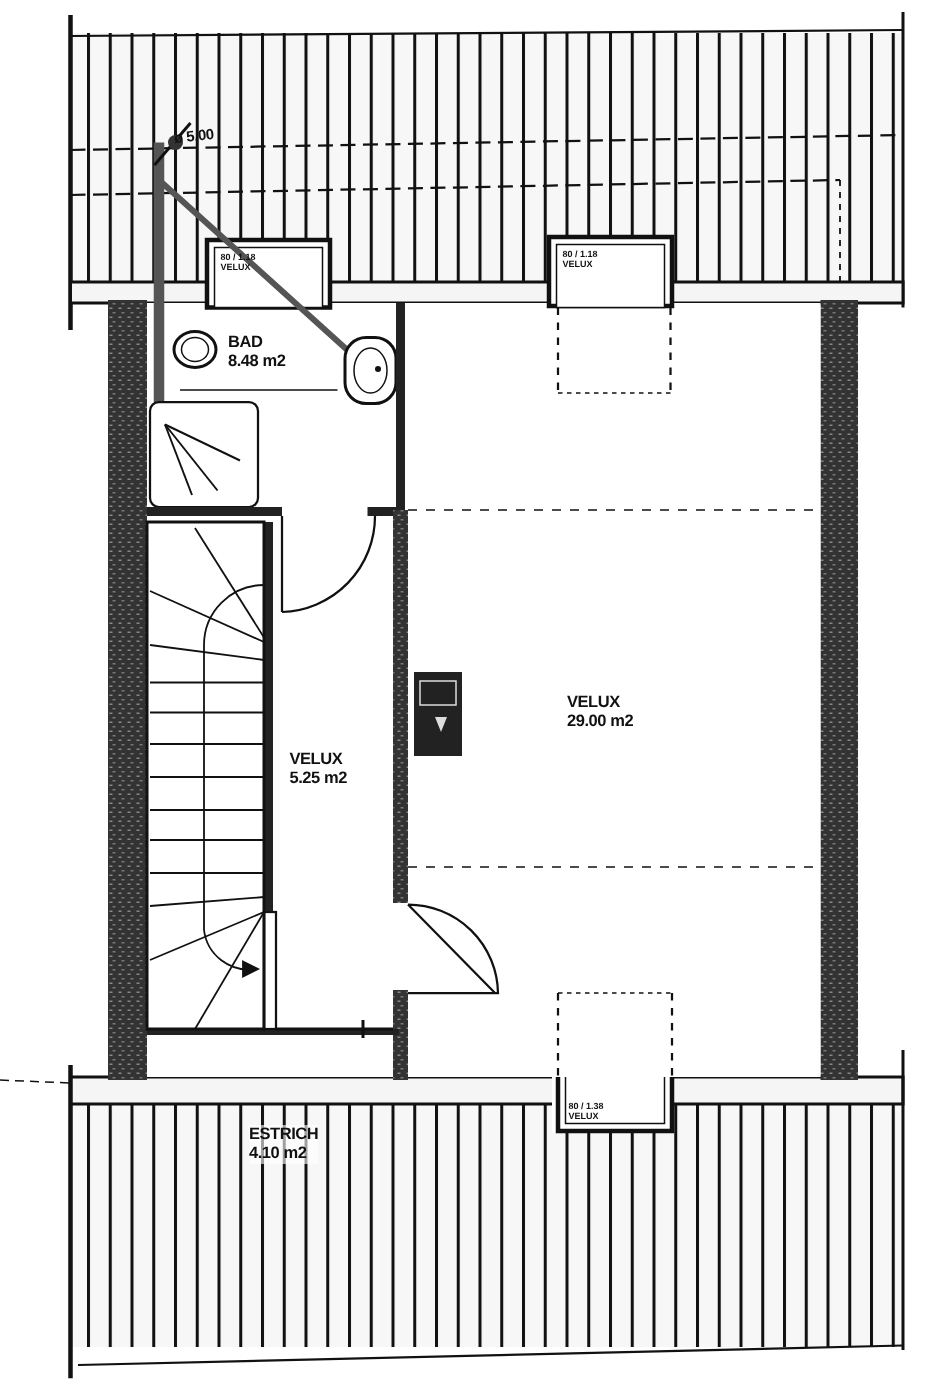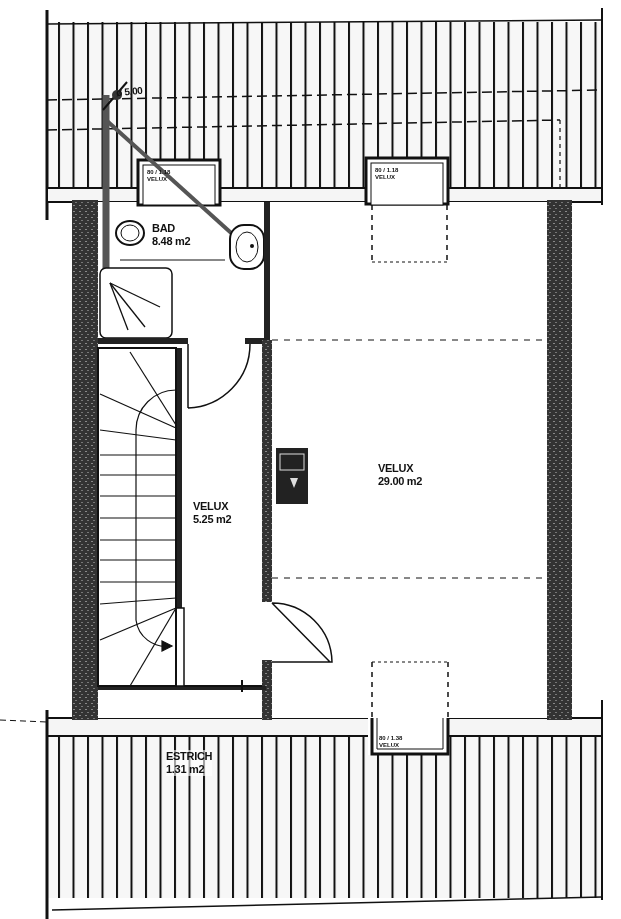--- a/index.html
+++ b/index.html
@@ -149,21 +149,21 @@
 <div class="lbl" style="left:193px;top:500px;">
   <span>VELUX</span>
   <span>5.25 m2</span>
 </div>
 <div class="lbl" style="left:378px;top:462px;">
   <span>VELUX</span>
   <span>29.00 m2</span>
 </div>
 <div class="lbl" style="left:166px;top:750px;background:rgba(255,255,255,0.6);">
   <span>ESTRICH</span>
-  <span>1.31 m2</span>
+  <span>4.10 m2</span>
 </div>
 
 <div class="velux" style="left:147px;top:169px;">
   <span>80 / 1.18</span>
   <span>VELUX</span>
 </div>
 <div class="velux" style="left:375px;top:167px;">
   <span>80 / 1.18</span>
   <span>VELUX</span>
 </div>

